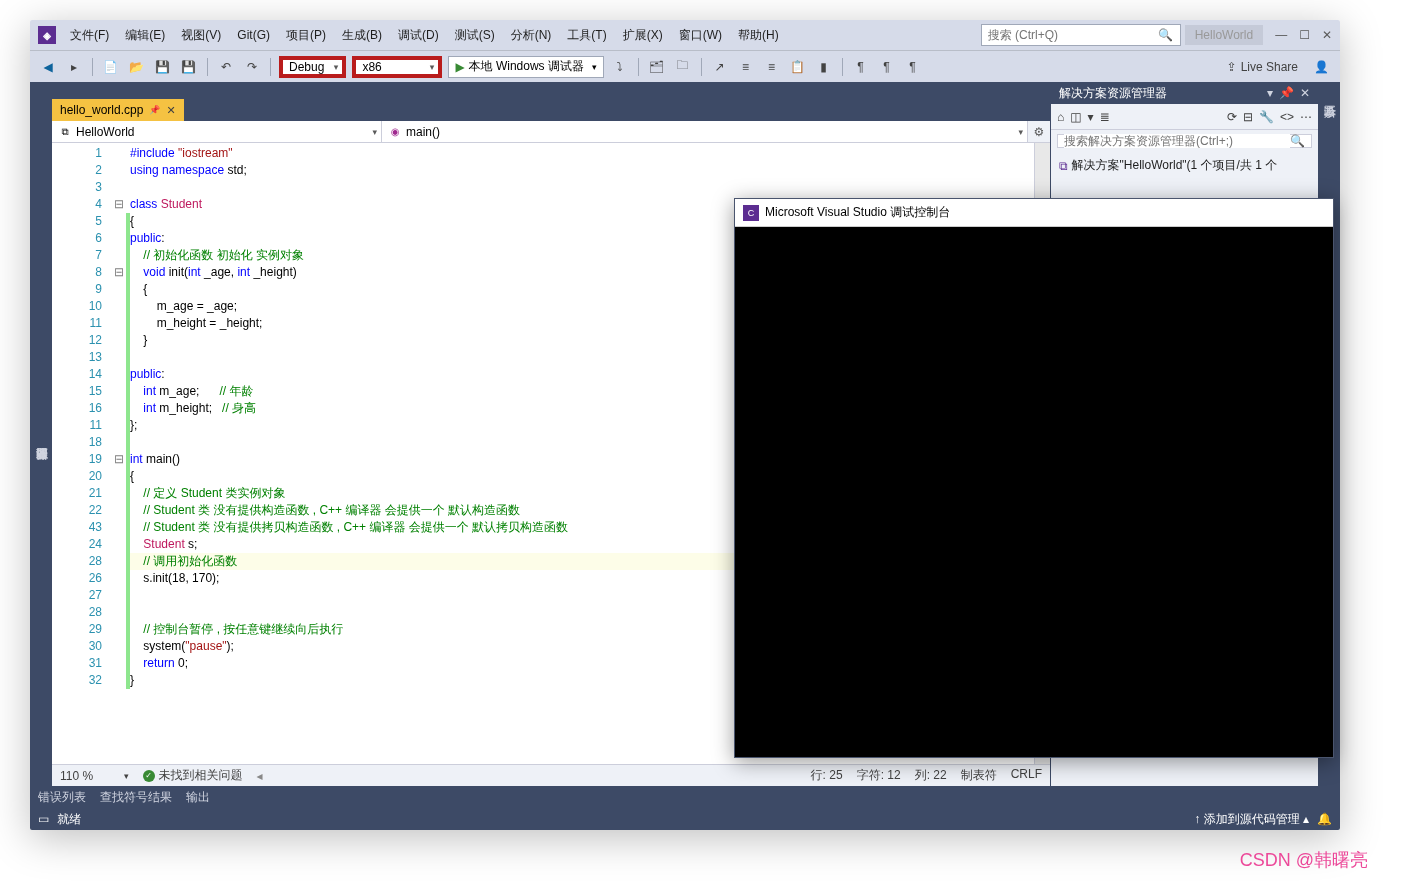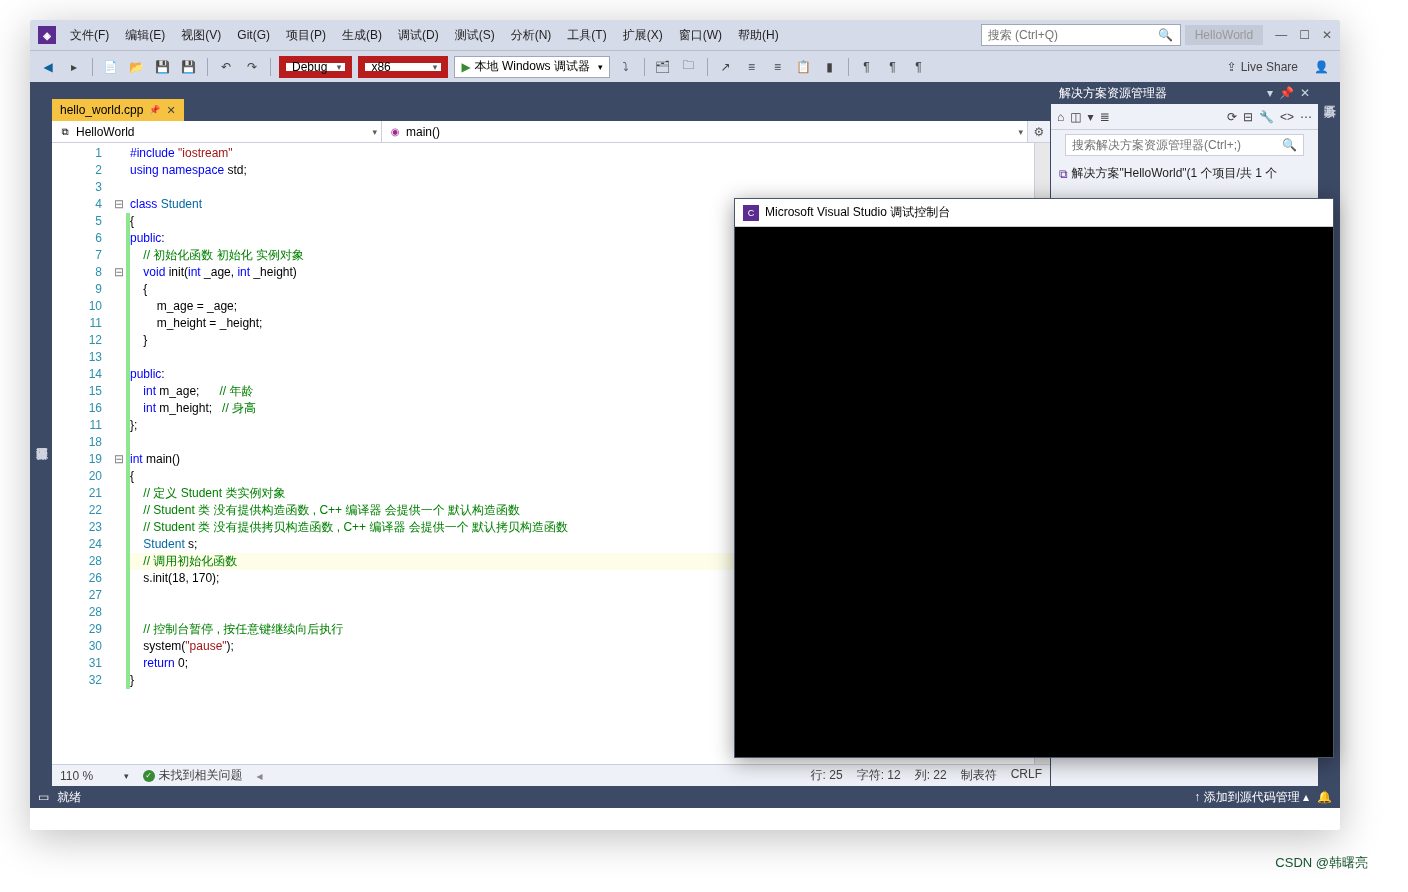--- a/index.html
+++ b/index.html
@@ -8,21 +8,21 @@
 .menubar{height:30px;background:#d6dbe9;display:flex;align-items:center;padding:0 8px;gap:4px}
 .vs-logo{width:18px;height:18px;background:#5c2d91;color:#fff;display:flex;align-items:center;justify-content:center;font-size:10px;font-weight:bold;margin-right:4px}
 .menu-item{padding:3px 6px;color:#1e1e1e;cursor:pointer}
 .search-box{margin-left:auto;width:200px;height:22px;background:#fff;border:1px solid #a0a8b8;display:flex;align-items:center;padding:4px 6px}
 .search-box input{border:none;outline:none;flex:1;color:#999}
 .solution-name{background:#c5cad8;padding:3px 10px;color:#999}
 .win-btns{display:flex;gap:12px;margin-left:8px;color:#5a5a5a}
 .toolbar{height:32px;background:#d6dbe9;border-top:1px solid #b8bdc8;display:flex;align-items:center;padding:0 8px;gap:6px}
 .tb-btn{width:20px;height:20px;display:flex;align-items:center;justify-content:center;color:#424242;cursor:pointer}
 .tb-sep{width:1px;height:18px;background:#a0a8b8;margin:0 2px}
-.tb-combo{height:22px;background:#fff;border:7px solid #b91c1c;padding:1px 18px 0 6px;display:flex;align-items:center;position:relative;min-width:60px}
+.tb-combo{height:22px;background:#fff;border:4px solid #b91c1c;padding:1px 18px 0 6px;display:flex;align-items:center;position:relative;min-width:60px}
 .tb-combo::after{content:"▾";position:absolute;right:4px;color:#5a5a5a;font-size:9px}
 .tb-run{display:flex;align-items:center;height:22px;border:1px solid #a0a8b8;background:#fff;padding:0 6px;gap:4px}
 .tb-run .play{color:#388a34}
 .live-share{margin-left:auto;display:flex;align-items:center;gap:4px;color:#424242;padding:0 8px}
 .main{display:flex;height:calc(100% - 30px - 32px - 22px - 22px)}
 .sidebar-l{width:22px;background:#3d4a66;color:#d0d4e0;writing-mode:vertical-rl;text-orientation:upright;display:flex;flex-direction:column;align-items:center;padding-top:8px;gap:12px;font-size:11px}
 .sidebar-l .tab-v{padding:6px 2px;cursor:pointer}
 .editor-area{flex:1;display:flex;flex-direction:column;background:#fff;min-width:0}
 .tab-strip{height:39px;background:#3d4a66;display:flex;align-items:flex-end}
 .file-tab{height:22px;background:#f5c242;color:#000;padding:0 8px;display:flex;align-items:center;gap:6px;font-size:11px}
@@ -36,50 +36,50 @@
 .nav-gear{width:22px;display:flex;align-items:center;justify-content:center;background:#eef1f7;color:#5a5a5a}
 .code-wrap{flex:1;display:flex;overflow:hidden;background:#fff;font-family:Consolas,"Courier New",monospace;font-size:13px;position:relative}
 .gutter{width:60px;background:#fff;text-align:right;padding-right:10px;color:#2b91af;line-height:17px;padding-top:2px}
 .fold-col{width:14px;background:#fff;line-height:17px;padding-top:2px;color:#808080;font-size:9px;text-align:center}
 .change-col{width:4px;line-height:17px;padding-top:2px}
 .change-col .g{background:#8ee68e;height:17px}
 .code{flex:1;line-height:17px;padding-top:2px;white-space:pre;color:#000;overflow:hidden}
 .code .kw{color:#0000ff}
 .code .str{color:#a31515}
 .code .cm{color:#008000}
-.code .cls{color:#0369a1}
+.code .cls{color:#be185d}
 .code .num{color:#000}
 .code .hl{background:#fdfde8;display:block;margin-left:-4px;padding-left:4px}
 .scrollmap{width:16px;background:#e8e8e8;border-left:1px solid #cccedb}
 .panel-r{width:268px;background:#eef1f7;display:flex;flex-direction:column;border-left:1px solid #3d4a66}
 .panel-r-title{height:22px;background:#3d4a66;color:#fff;display:flex;align-items:center;padding:8px 8px;font-size:11px}
 .panel-r-title .ticons{margin-left:auto;display:flex;gap:6px;color:#d0d4e0;font-size:10px}
 .panel-r-tb{height:26px;background:#eef1f7;border-bottom:1px solid #cccedb;display:flex;align-items:center;padding:0 6px;gap:6px;color:#424242}
 .panel-r-tb span{cursor:pointer}
-.panel-r-search{height:22px;border:1px solid #cccedb;background:#fff;margin:4px 14px;display:flex;align-items:center;padding:0 6px}
+.panel-r-search{height:14px;border:1px solid #cccedb;background:#fff;margin:4px 6px;display:flex;align-items:center;padding:0 6px}
 .panel-r-search input{border:none;outline:none;flex:1;color:#999}
 .panel-r-tree{padding:4px 8px;color:#1e1e1e}
 .panel-r-tree .node{display:flex;align-items:center;gap:4px;padding:1px 0}
 .sidebar-r{width:22px;background:#3d4a66;color:#d0d4e0;writing-mode:vertical-rl;text-orientation:upright;padding-top:8px;font-size:11px}
 .sidebar-r .tab-v{padding:6px 2px;cursor:pointer}
 .editor-status{height:22px;background:#eef1f7;border-top:1px solid #cccedb;display:flex;align-items:center;padding:0 8px;gap:14px;font-size:11px;color:#424242}
 .editor-status .zoom{min-width:50px}
 .editor-status .issues{display:flex;align-items:center;gap:4px}
 .editor-status .ok{width:12px;height:12px;background:#388a34;border-radius:50%;color:#fff;display:flex;align-items:center;justify-content:center;font-size:8px}
 .editor-status .right{margin-left:auto;display:flex;gap:14px}
 .bottom-tabs{height:22px;background:#3d4a66;color:#d0d4e0;display:flex;align-items:center;padding:0 8px;gap:14px;font-size:11px}
 .bottom-tabs span{cursor:pointer}
 .statusbar{height:22px;background:#3d4a66;color:#fff;display:flex;align-items:center;padding:0 8px;font-size:11px}
 .statusbar .sb-r{margin-left:auto;display:flex;align-items:center;gap:8px}
 .console-win{position:absolute;left:734px;top:198px;width:600px;height:560px;background:#000;border:1px solid #4a556e;box-shadow:0 4px 20px rgba(0,0,0,0.4)}
 .console-title{height:28px;background:#fff;display:flex;align-items:center;padding:0 8px;gap:6px;color:#000;border-bottom:1px solid #ccc}
 .console-title .cicon{width:16px;height:16px;background:#5c2d91;color:#fff;display:flex;align-items:center;justify-content:center;font-size:9px}
 .console-body{padding:4px 6px;color:#ccc;font-family:"NSimSun",Consolas,monospace;font-size:14px;line-height:18px;white-space:pre-wrap;word-break:break-all}
 .cursor-blink{display:inline-block;width:8px;height:14px;background:#ccc;vertical-align:middle}
-.watermark{position:absolute;right:40px;bottom:20px;color:#14532d;font-size:13px}
+.watermark{position:absolute;right:40px;bottom:20px;color:#ec4899;font-size:18px}
 </style>
 </head>
 <body>
 
 <div class="outer">
   <div class="menubar">
     <div class="vs-logo">◈</div>
     <span class="menu-item">文件(F)</span>
     <span class="menu-item">编辑(E)</span>
     <span class="menu-item">视图(V)</span>
@@ -187,21 +187,21 @@
             <div>13</div>
             <div>14</div>
             <div>15</div>
             <div>16</div>
             <div>11</div>
             <div>18</div>
             <div>19</div>
             <div>20</div>
             <div>21</div>
             <div>22</div>
-            <div>23</div>
+            <div>43</div>
             <div>24</div>
             <div>28</div>
             <div>26</div>
             <div>27</div>
             <div>28</div>
             <div>29</div>
             <div>30</div>
             <div>31</div>
             <div>32</div>
           </div>
@@ -325,20 +325,25 @@
             <span>解决方案"HelloWorld"(1 个项目/共 1 个</span>
           </div>
       </div>
     </div>
 
     <div class="sidebar-r">
       <div class="tab-v">诊断工具</div>
     </div>
   </div>
 
+  <div class="bottom-tabs">
+    <span>错误列表</span>
+    <span>查找符号结果</span>
+    <span>输出</span>
+  </div>
 
   <div class="statusbar">
     <span>▭</span>
     <span style="margin-left:8px">就绪</span>
     <div class="sb-r">
       <span>↑ <span>添加到源代码管理</span> ▴</span>
       <span>🔔</span>
     </div>
   </div>
 </div>

